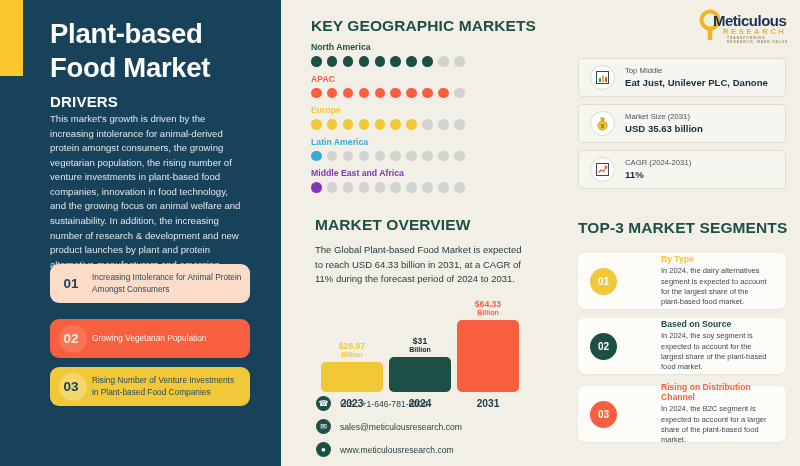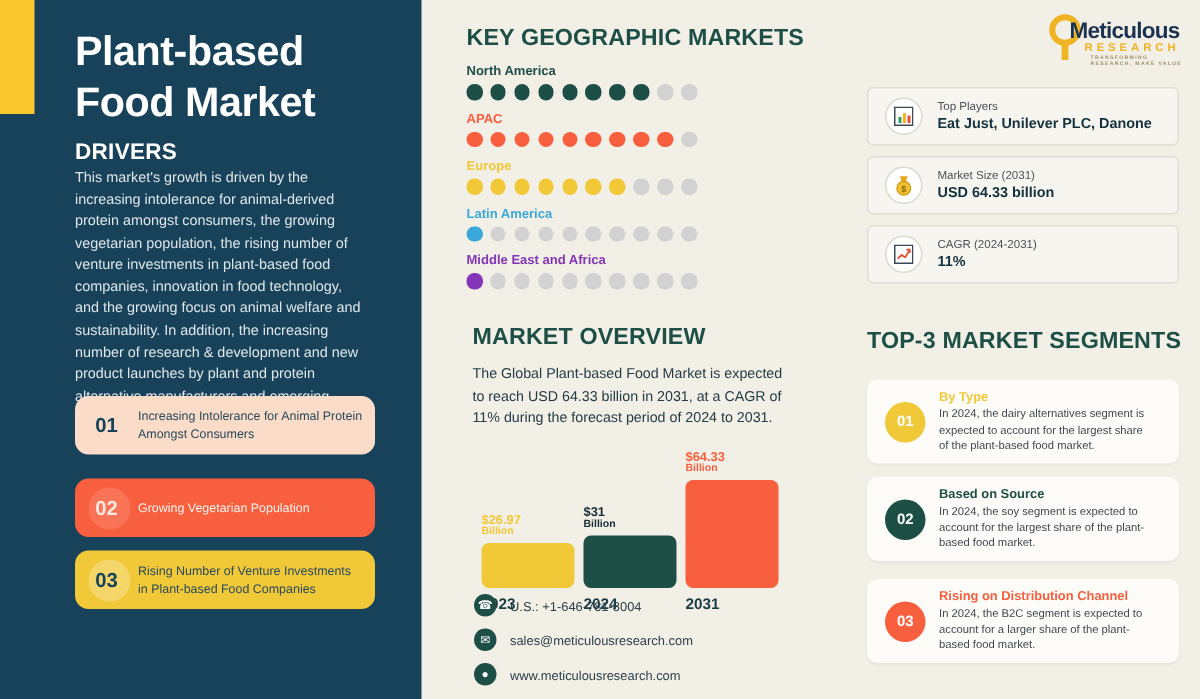--- a/index.html
+++ b/index.html
@@ -68,21 +68,21 @@
   .geo-label { font-size: 8.7px; font-weight: bold; margin-bottom: 4px; }
   .dots { display: flex; gap: 5.4px; }
   .dot { width: 10.5px; height: 10.5px; border-radius: 50%; background: #d2d2d2; }
 
   #overview-section { position: absolute; left: 315px; top: 216px; width: 255px; }
   .ov-text {
     margin-top: 9px; font-size: 9.5px; line-height: 1.55; color: #243c44; width: 214px;
   }
   .chart-area { position: relative; margin-top: 12px; height: 110px; }
   .bar-col {
-    position: absolute; bottom: 0; width: 62px; 
+    position: absolute; bottom: 0; width: 62px; text-align: center;
   }
   .bar-val { font-size: 8.6px; font-weight: bold; line-height: 1.12; }
   .bar-val .unit { font-size: 7px; font-weight: bold; display: block; }
   .bar { border-radius: 5px; margin: 3px auto 0; width: 62px; }
   .bar-cat { font-size: 10.2px; font-weight: bold; color: #1b3b46; margin-top: 6px; }
 
   #contact { position: absolute; left: 316px; top: 396px; }
   .c-row { display: flex; align-items: center; margin-bottom: 8px; }
   .c-icon {
     width: 15px; height: 15px; border-radius: 50%; background: #1d4f46;
@@ -129,21 +129,21 @@
     box-shadow: 0 1px 2px rgba(0,0,0,0.05);
   }
   .seg-card.s1 { top: 253px; }
   .seg-card.s2 { top: 318px; }
   .seg-card.s3 { top: 386px; }
   .seg-num {
     width: 27px; height: 27px; border-radius: 50%; margin: 0 9px 0 12px;
     flex: 0 0 27px; display: flex; align-items: center; justify-content: center;
     font-size: 10px; font-weight: bold; color: #ffffff;
   }
-  .seg-body { padding-right: 19px; }
+  .seg-body { padding-right: 19px; margin-left: 35px; }
   .seg-title { font-size: 8.6px; font-weight: bold; margin-bottom: 2px; }
   .seg-desc { font-size: 7.5px; line-height: 1.38; color: #3d4a50; }
 </style>
 </head>
 <body>
 
 <div id="page">
 
   <div class="left-panel">
     <div class="yellow-accent"></div>
@@ -304,36 +304,36 @@
   <div class="stat-card c1">
     <div class="stat-ico">
       <svg width="13" height="13" viewBox="0 0 13 13">
         <rect x="0.5" y="0.5" width="12" height="12" fill="none" stroke="#3b4a52" stroke-width="1"></rect>
         <rect x="3" y="7" width="2" height="4" fill="#2f9e5e"></rect>
         <rect x="6" y="4.5" width="2" height="6.5" fill="#f0b323"></rect>
         <rect x="9" y="6" width="2" height="5" fill="#e2543a"></rect>
       </svg>
     </div>
     <div>
-      <div class="stat-lab">Top Players</div>
+      <div class="stat-lab">Top Middle</div>
       <div class="stat-val">Eat Just, Unilever PLC, Danone</div>
     </div>
   </div>
 
   <div class="stat-card c2">
     <div class="stat-ico">
       <svg width="13" height="14" viewBox="0 0 13 14">
         <path d="M4 0.5 L9 0.5 L8 4 L5 4 Z" fill="#e8a81c"></path>
         <circle cx="6.5" cy="8.5" r="4.6" fill="#f0c02e" stroke="#c99512" stroke-width="0.8"></circle>
         <text x="6.5" y="11.3" font-size="6" font-family="Liberation Sans" font-weight="bold" fill="#8a6a08" text-anchor="middle">$</text>
       </svg>
     </div>
     <div>
       <div class="stat-lab">Market Size (2031)</div>
-      <div class="stat-val">USD 64.33 billion</div>
+      <div class="stat-val">USD 35.63 billion</div>
     </div>
   </div>
 
   <div class="stat-card c3">
     <div class="stat-ico">
       <svg width="13" height="13" viewBox="0 0 13 13">
         <rect x="0.5" y="0.5" width="12" height="12" fill="none" stroke="#3b4a52" stroke-width="1"></rect>
         <polyline points="2.5,9.5 5,7 7.5,8.5 10.5,3.5" fill="none" stroke="#e2543a" stroke-width="1.2"></polyline>
         <polyline points="8.3,3.5 10.5,3.5 10.5,5.6" fill="none" stroke="#e2543a" stroke-width="1.2"></polyline>
       </svg>

